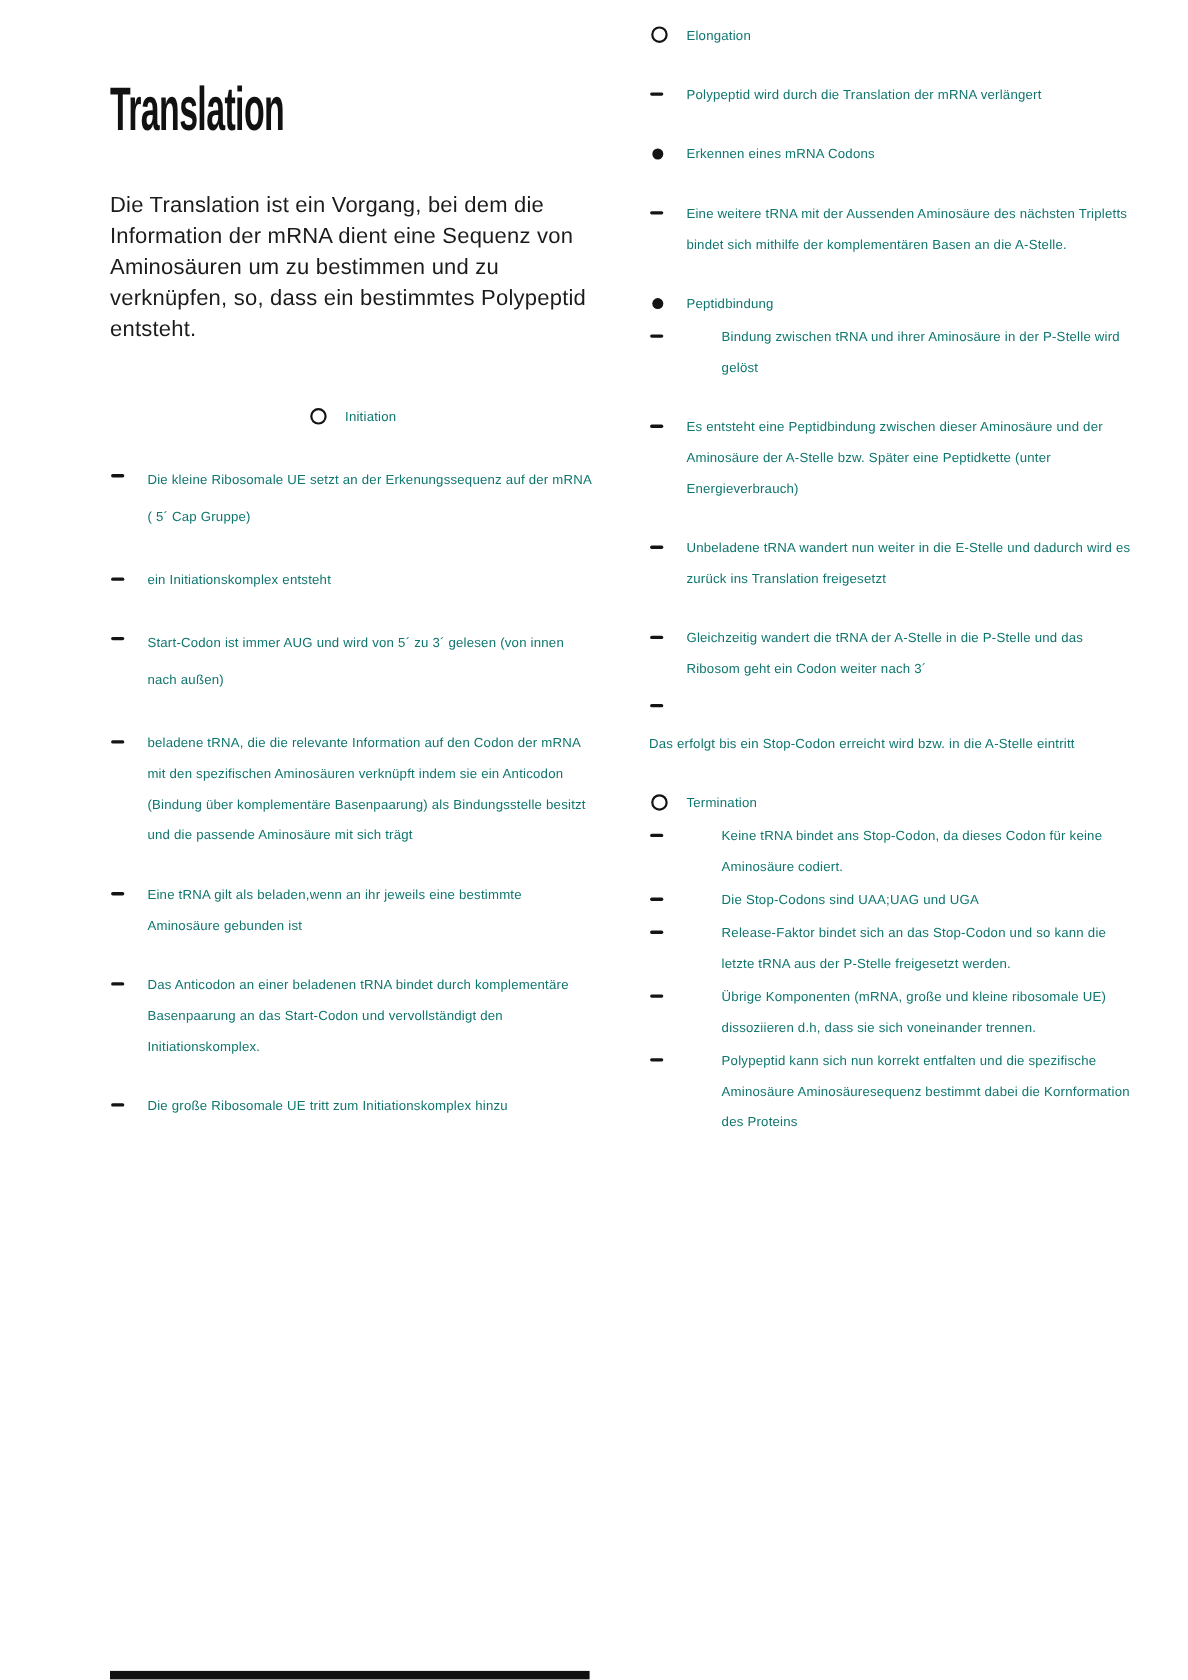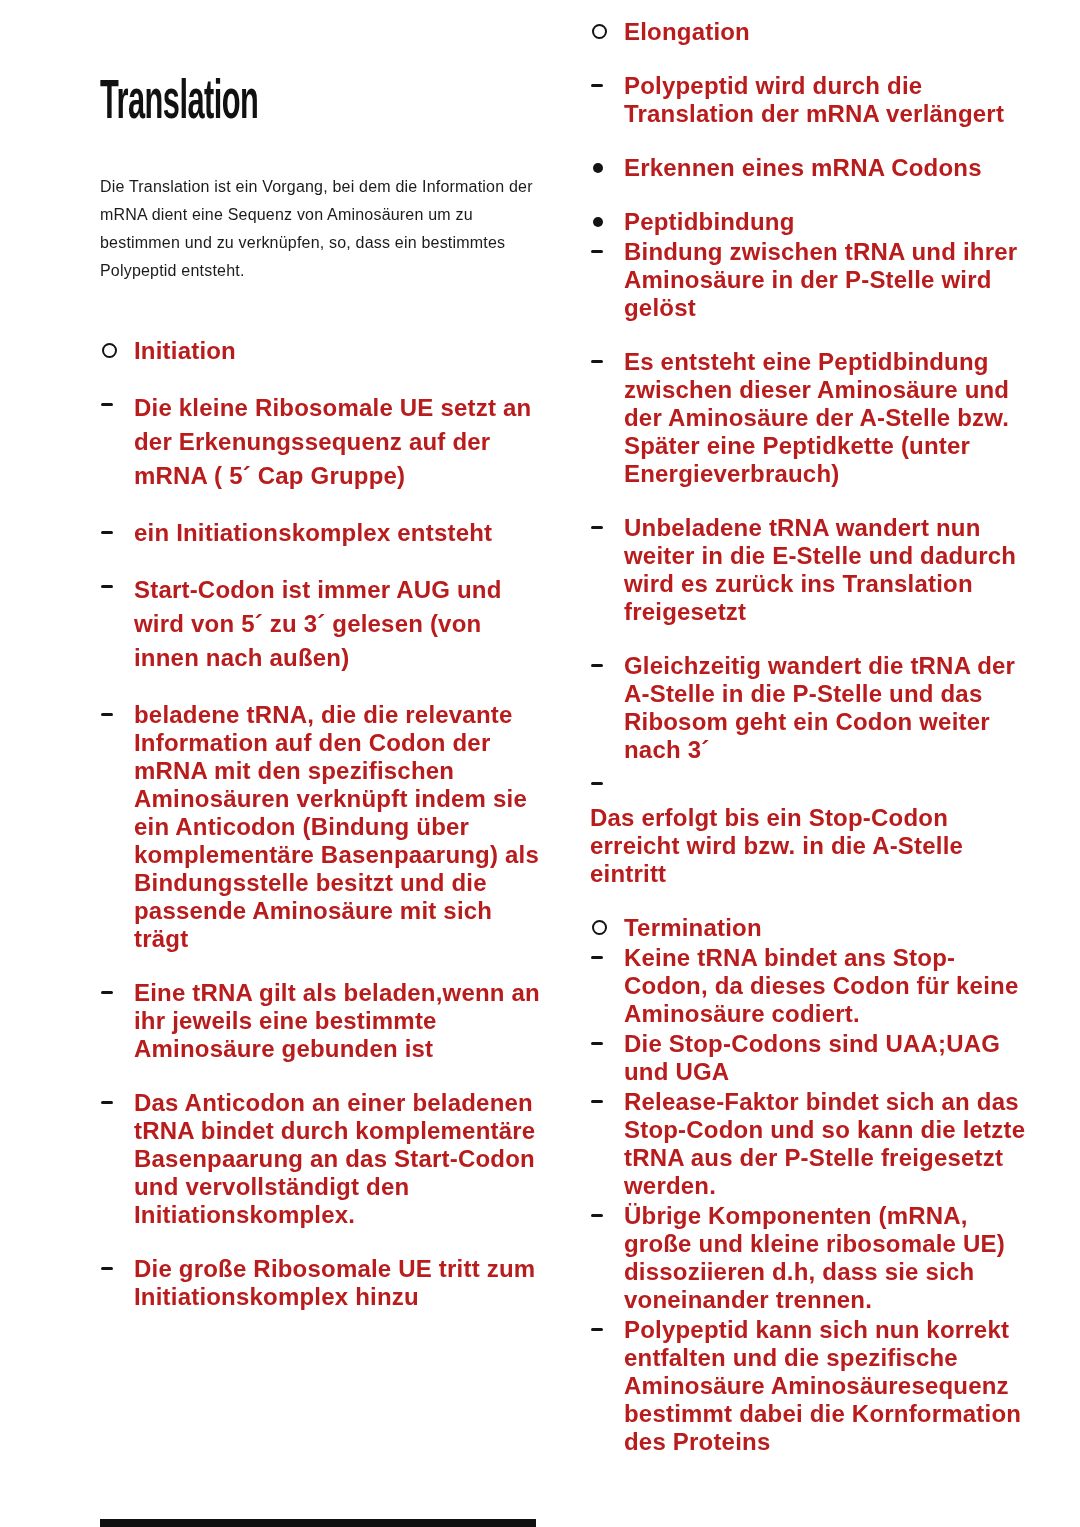--- a/index.html
+++ b/index.html
@@ -20,42 +20,41 @@
     font-weight:700;
     letter-spacing:-1px;
     color:#111;
     transform:scaleX(0.55);
     transform-origin:0 50%;
     white-space:nowrap;
     font-family:"Liberation Sans", sans-serif;
   }
   .intro{
     margin:42px 0 0 0;
-    font-size:16px;
+    font-size:20px;
     line-height:28px;
     letter-spacing:0.2px;
   }
   .blocks{display:block;}
   .block{display:flex;align-items:flex-start;margin-top:26px;}
-  .block.tight{margin-top:2px;}
+  .block.tight{margin-top:2px;gap:32px;}
   .block.semi{margin-top:6px;flex-direction:column;}
-  .col-left .blocks .block:first-child{margin-top:52px;}
+  .col-left .blocks .block:first-child{margin-top:52px;justify-content:center;}
   .col-right .blocks .block:first-child{margin-top:18px;}
   .marker-col{flex:0 0 34px;display:block;}
   .marker{display:block;}
   .marker.circle{width:11px;height:11px;border:2.5px solid #141414;border-radius:50%;margin-top:6px;margin-left:2px;background:transparent;}
   .marker.bullet{width:10px;height:10px;background:#141414;border-radius:50%;margin-top:9px;margin-left:3px;}
   .marker.dash{width:12px;height:3px;background:#141414;margin-top:12px;margin-left:1px;border-radius:2px;}
   .btext{
     display:block;
-    font-size:24px;
+    font-size:12px;
     line-height:28px;
     letter-spacing:0.2px;
-    color:#b91c1c;
-    font-weight:bold;
+    color:#0f766e;
   }
   .block.loose .btext{line-height:34px;}
   .cutoff-bar{
     position:absolute;
     left:100px;bottom:0;
     width:436px;height:8px;
     background:#101010;
   }
 </style>
 </head>
@@ -131,20 +130,26 @@
             <span class="marker dash"></span>
           </span>
           <span class="btext">Polypeptid wird durch die Translation der mRNA verlängert</span>
         </div>
         <div class="block bullet">
           <span class="marker-col">
             <span class="marker bullet"></span>
           </span>
           <span class="btext">Erkennen eines mRNA Codons</span>
         </div>
+        <div class="block dash">
+          <span class="marker-col">
+            <span class="marker dash"></span>
+          </span>
+          <span class="btext">Eine weitere tRNA mit der Aussenden Aminosäure des nächsten Tripletts bindet sich mithilfe der komplementären Basen an die A-Stelle.</span>
+        </div>
         <div class="block bullet">
           <span class="marker-col">
             <span class="marker bullet"></span>
           </span>
           <span class="btext">Peptidbindung</span>
         </div>
         <div class="block dash tight">
           <span class="marker-col">
             <span class="marker dash"></span>
           </span>

